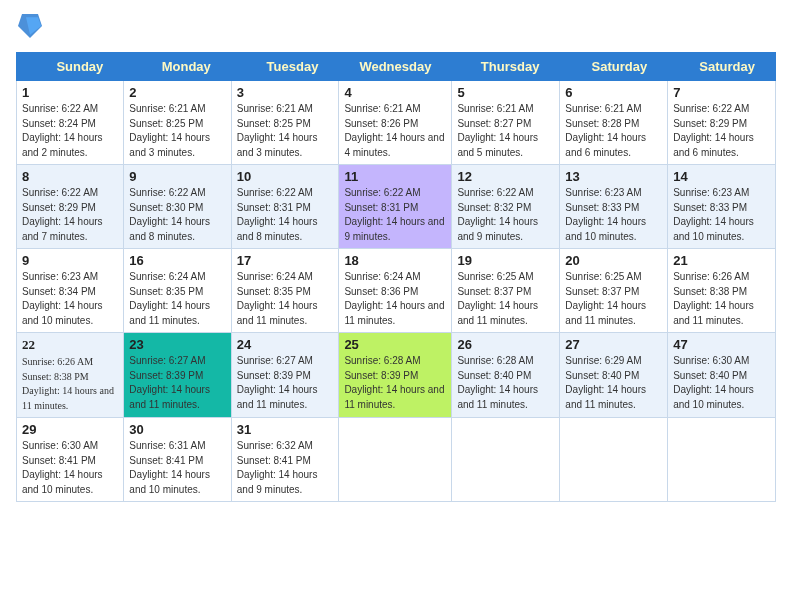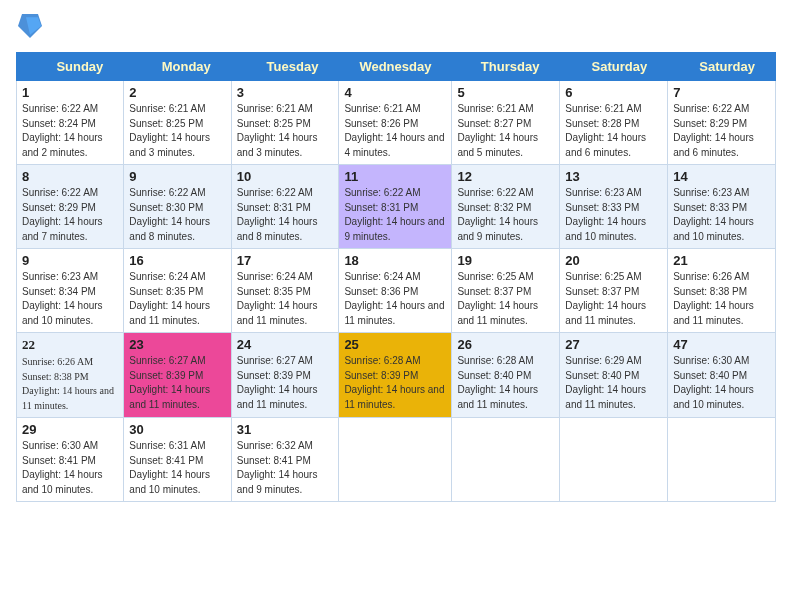--- a/index.html
+++ b/index.html
@@ -298,37 +298,37 @@
       </tr>
       <tr>
         <td style="background: rgb(234, 242, 251); font-family: Liberation Serif, serif;">
         <span class="day-num">22</span>
         <div class="day-info">
           Sunrise: 6:26 AM<br>
           Sunset: 8:38 PM<br>
           Daylight: 14 hours and 11 minutes.
         </div>
       </td>
-        <td style="background: #ec4899;">
+        <td style="background: #14b8a6;">
         <span class="day-num">23</span>
         <div class="day-info">
           Sunrise: 6:27 AM<br>
           Sunset: 8:39 PM<br>
           Daylight: 14 hours and 11 minutes.
         </div>
       </td>
         <td style="background: rgb(234, 242, 251);">
         <span class="day-num">24</span>
         <div class="day-info">
           Sunrise: 6:27 AM<br>
           Sunset: 8:39 PM<br>
           Daylight: 14 hours and 11 minutes.
         </div>
       </td>
-        <td style="background: #eab308;">
+        <td style="background: #bef264;">
         <span class="day-num">25</span>
         <div class="day-info">
           Sunrise: 6:28 AM<br>
           Sunset: 8:39 PM<br>
           Daylight: 14 hours and 11 minutes.
         </div>
       </td>
         <td style="background: rgb(234, 242, 251);">
         <span class="day-num">26</span>
         <div class="day-info">

